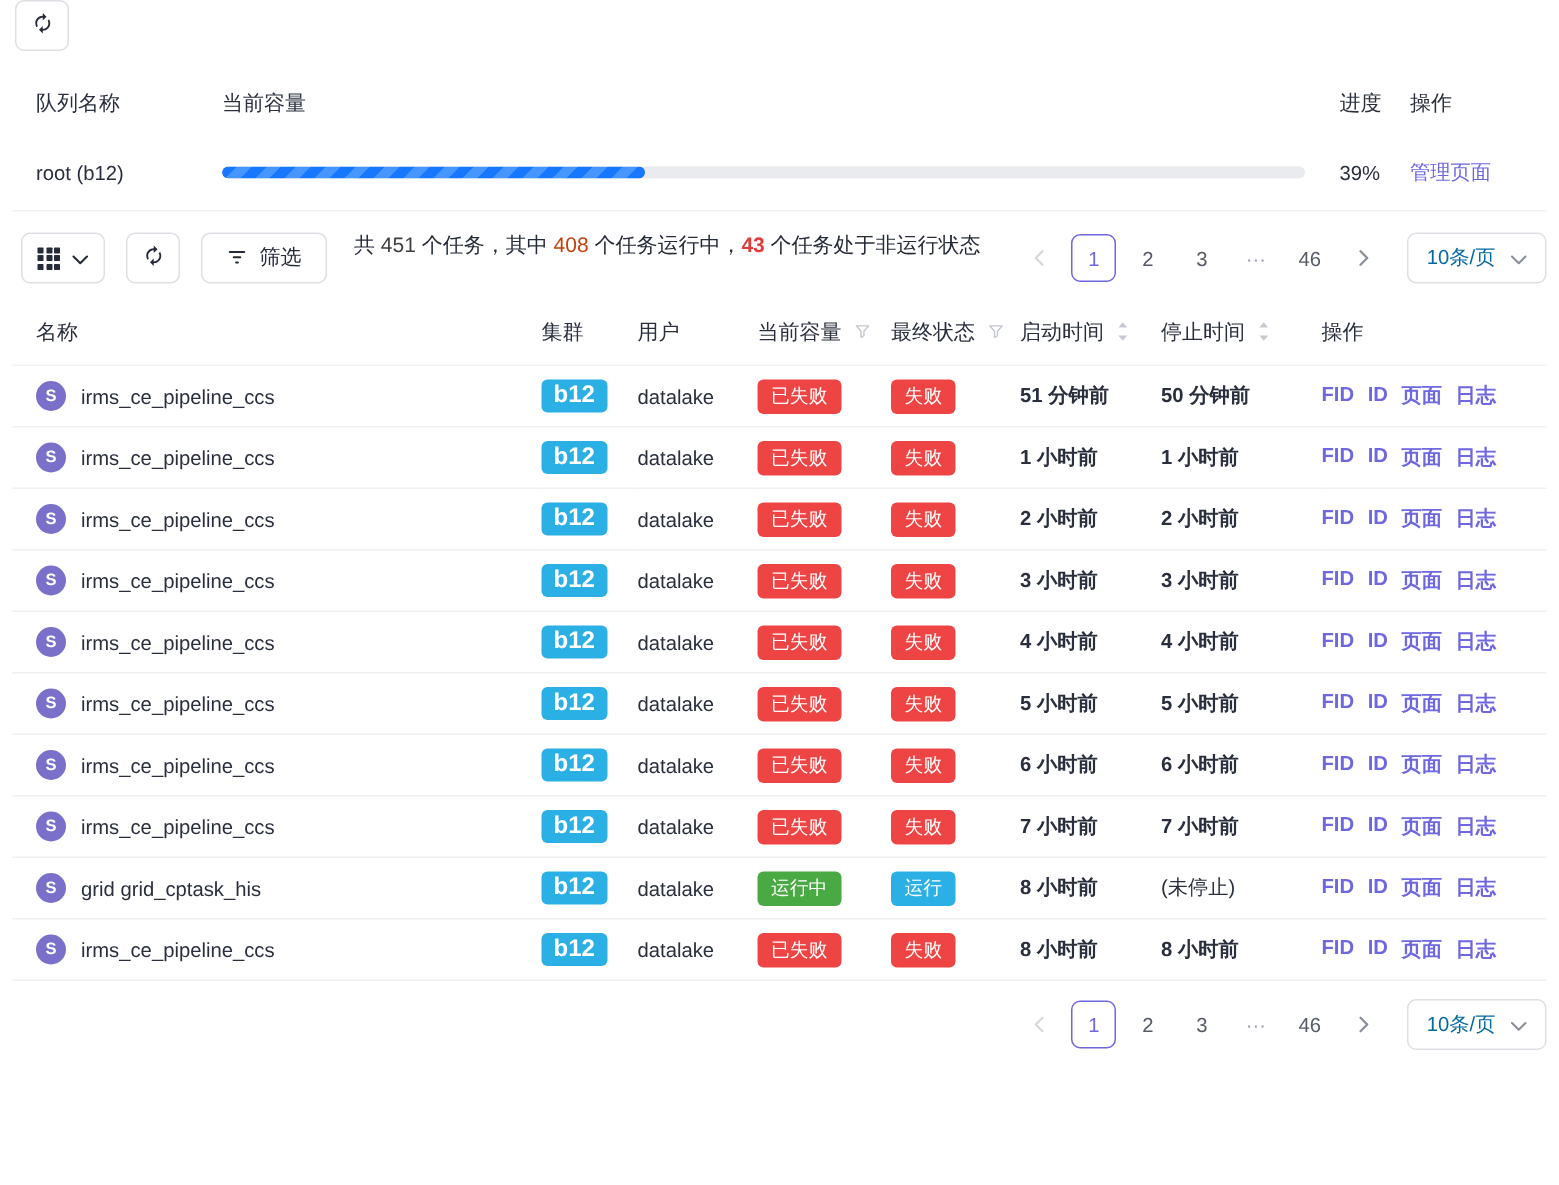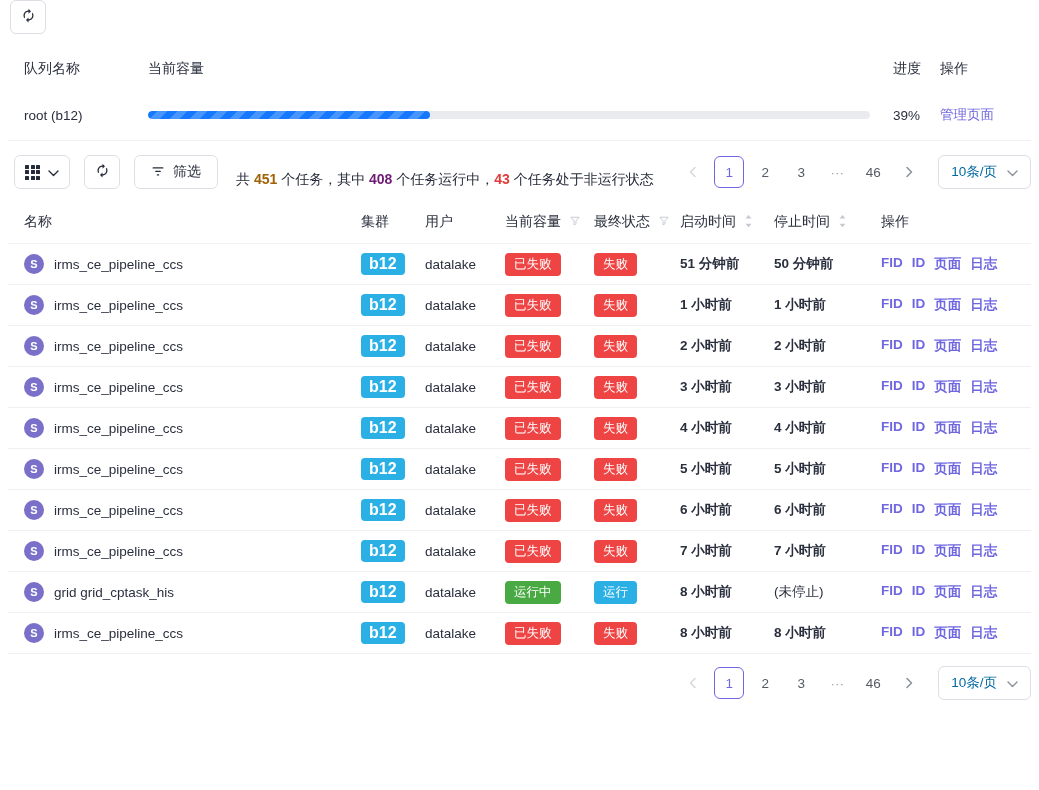--- a/index.html
+++ b/index.html
@@ -49,25 +49,25 @@
   .badge-red  { background:#ef4444; }
   .badge-green{ background:#49a942; }
   .badge-cyan { background:#2bb0e6; }
 
   .time-cell { font-weight:700; }
   .time-cell.muted { font-weight:400; }
 
   .actions-cell { display:flex; gap:9px;font-weight:bold; }
 
   
-  .toolbar { display:flex; align-items:flex-end; margin:2px 0 14px 6px; }
+  .toolbar { display:flex; align-items:flex-start; margin:2px 0 14px 6px; }
   .toolbar .tool-gap { margin-right:14px; }
   .summary { font-size:14px; color:#262b3a; margin-left:4px; }
-  .num-blue { color:#a16207; font-weight:700; }
-  .num-green{ color:#701a75; font-weight:700; }
+  .num-blue { color:#404040; font-weight:400; }
+  .num-green{ color:#c2410c; font-weight:400; }
   .num-red  { color:#e23b3b; font-weight:600; }
 
   
   .pager { display:flex; align-items:center; gap:6px; margin-left:auto; }
   .pager-item { min-width:30px; height:32px; display:inline-flex; align-items:center; justify-content:center;
     font-size:13.5px; color:#555a66; border-radius:6px; cursor:pointer; background:#fff; border:1px solid transparent; }
   .pager-item.active { border-color:#6f67e0; color:#6f67e0; }
   .pager-item.ellipsis { color:#9aa0ab; cursor:default; }
   .pager-arrow svg { display:block; }
   .page-size { display:inline-flex; align-items:center; gap:10px; height:34px; padding:0 12px;

